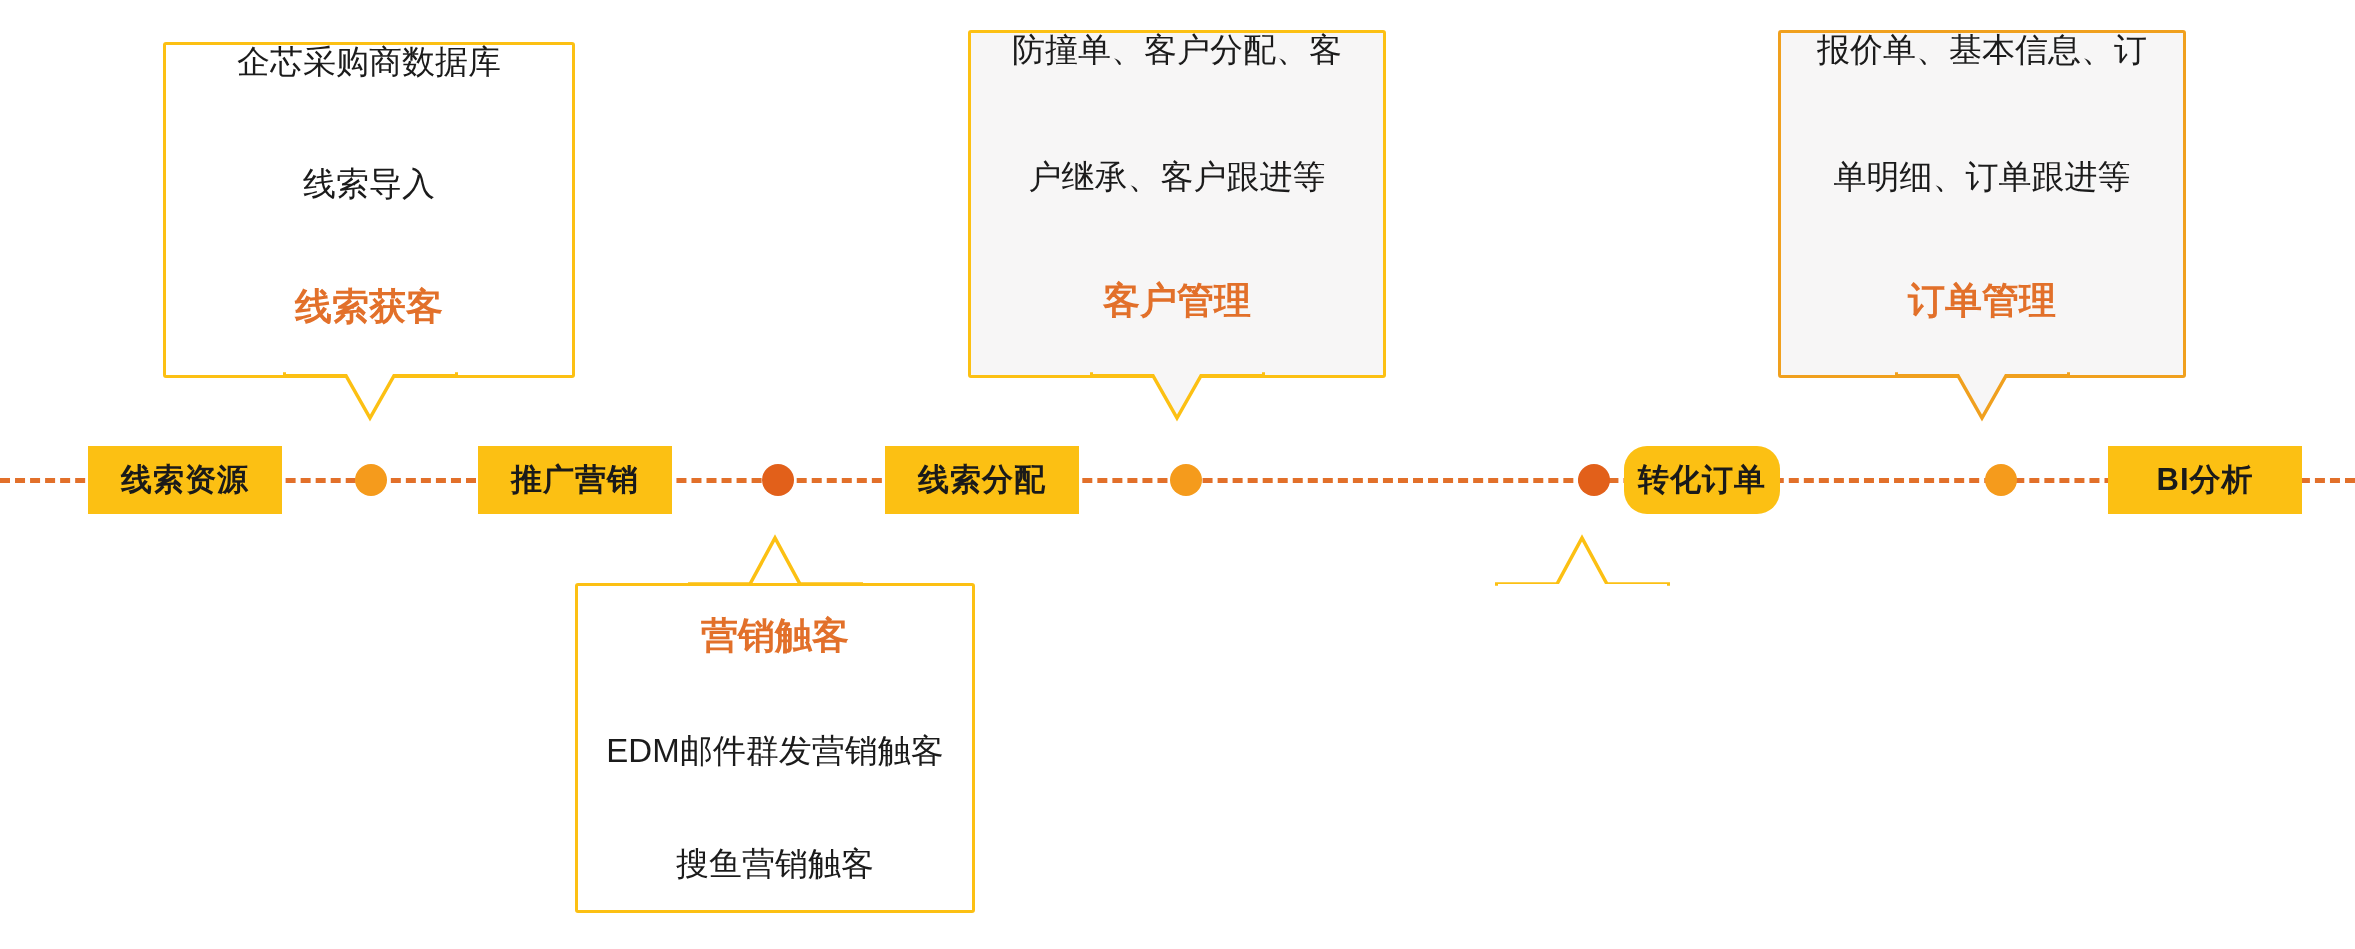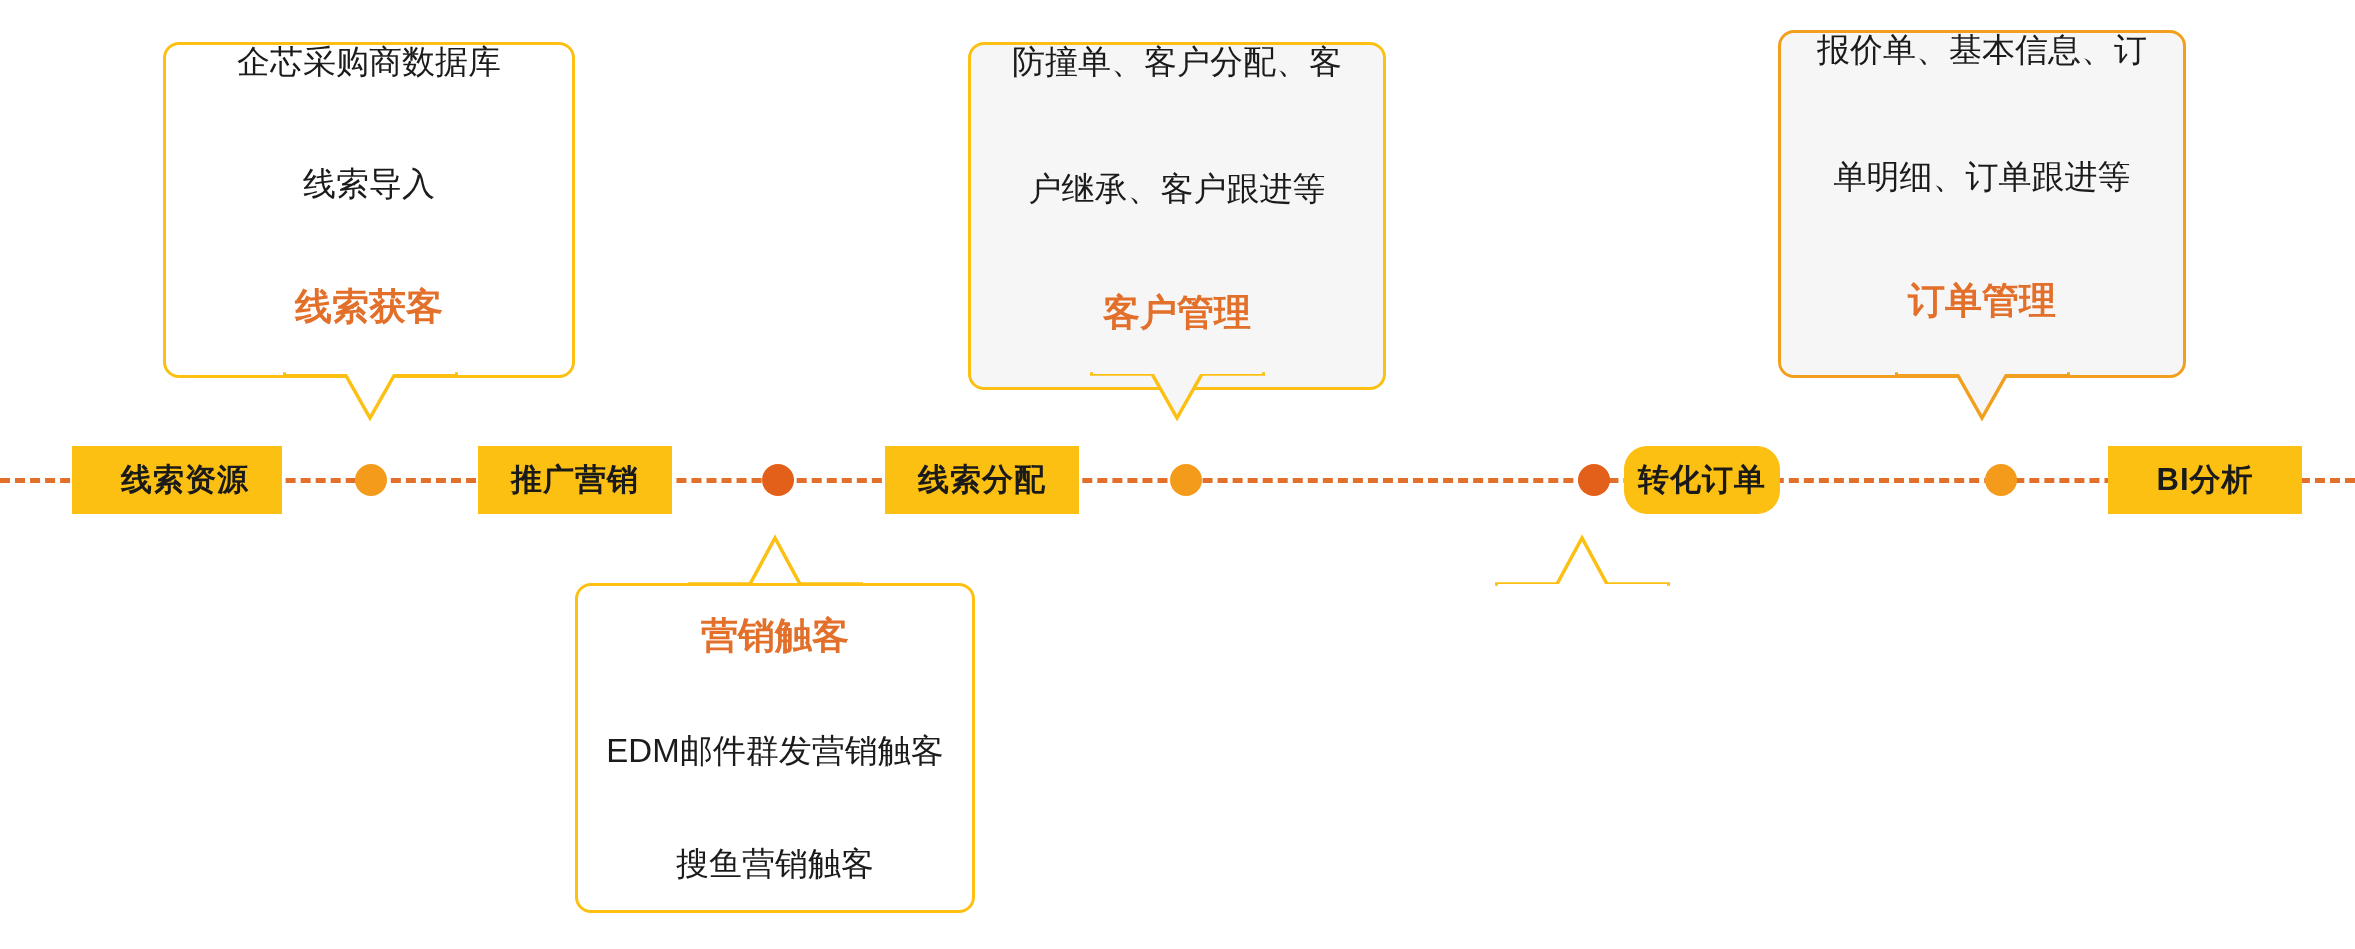--- a/index.html
+++ b/index.html
@@ -34,31 +34,31 @@
     position:absolute;
     width:32px;height:32px;
     border-radius:50%;
     z-index:3;
   }
 
   
   .card{
     position:absolute;
     border:3.5px solid #fcc013;
-    border-radius:16px;
+    border-radius:3px;
     box-sizing:border-box;
     z-index:2;
     display:flex;
     flex-direction:column;
     align-items:center;
     justify-content:center;
     gap:40px;
   }
   .card.white{background:#ffffff;}
-  .card.grey{background:#f7f6f6;margin-top:12px;}
+  .card.grey{background:#f7f6f6;}
   .card.deep{border-color:#f0a01e;background:#f7f6f6;}
 
   .card .line{
     font-size:33px;
     color:#1b1b1b;
     line-height:1;
     white-space:nowrap;
   }
   .card .title{
     font-size:37px;
@@ -116,21 +116,21 @@
     <div class="line">单明细、订单跟进等</div>
     <div class="gap-32"></div>
     <div class="title">订单管理</div>
     <div class="gap-60"></div>
   </div>
   <svg class="tail" style="left:1895px;top:370px;width:175px;height:56px;" viewBox="0 0 175 56">
     <path d="M0 4 L62 4 L87 48 L112 4 L175 4" fill="#f7f6f6" stroke="#f0a01e" stroke-width="3.5" stroke-linejoin="miter" stroke-linecap="butt"></path>
     <rect x="3" y="0" width="169" height="4" fill="#f7f6f6"></rect>
   </svg>
 
-  <div class="tl-box" style="left:72px;top:446px;width:194px;padding-left:16px;">
+  <div class="tl-box" style="left:88px;top:446px;width:194px;">
     <span>线索资源</span>
   </div>
   <div class="tl-box" style="left:478px;top:446px;width:194px;">
     <span>推广营销</span>
   </div>
   <div class="tl-box" style="left:885px;top:446px;width:194px;">
     <span>线索分配</span>
   </div>
   <div class="tl-box" style="left:1624px;top:446px;width:156px;border-radius:23px;">
     <span>转化订单</span>

